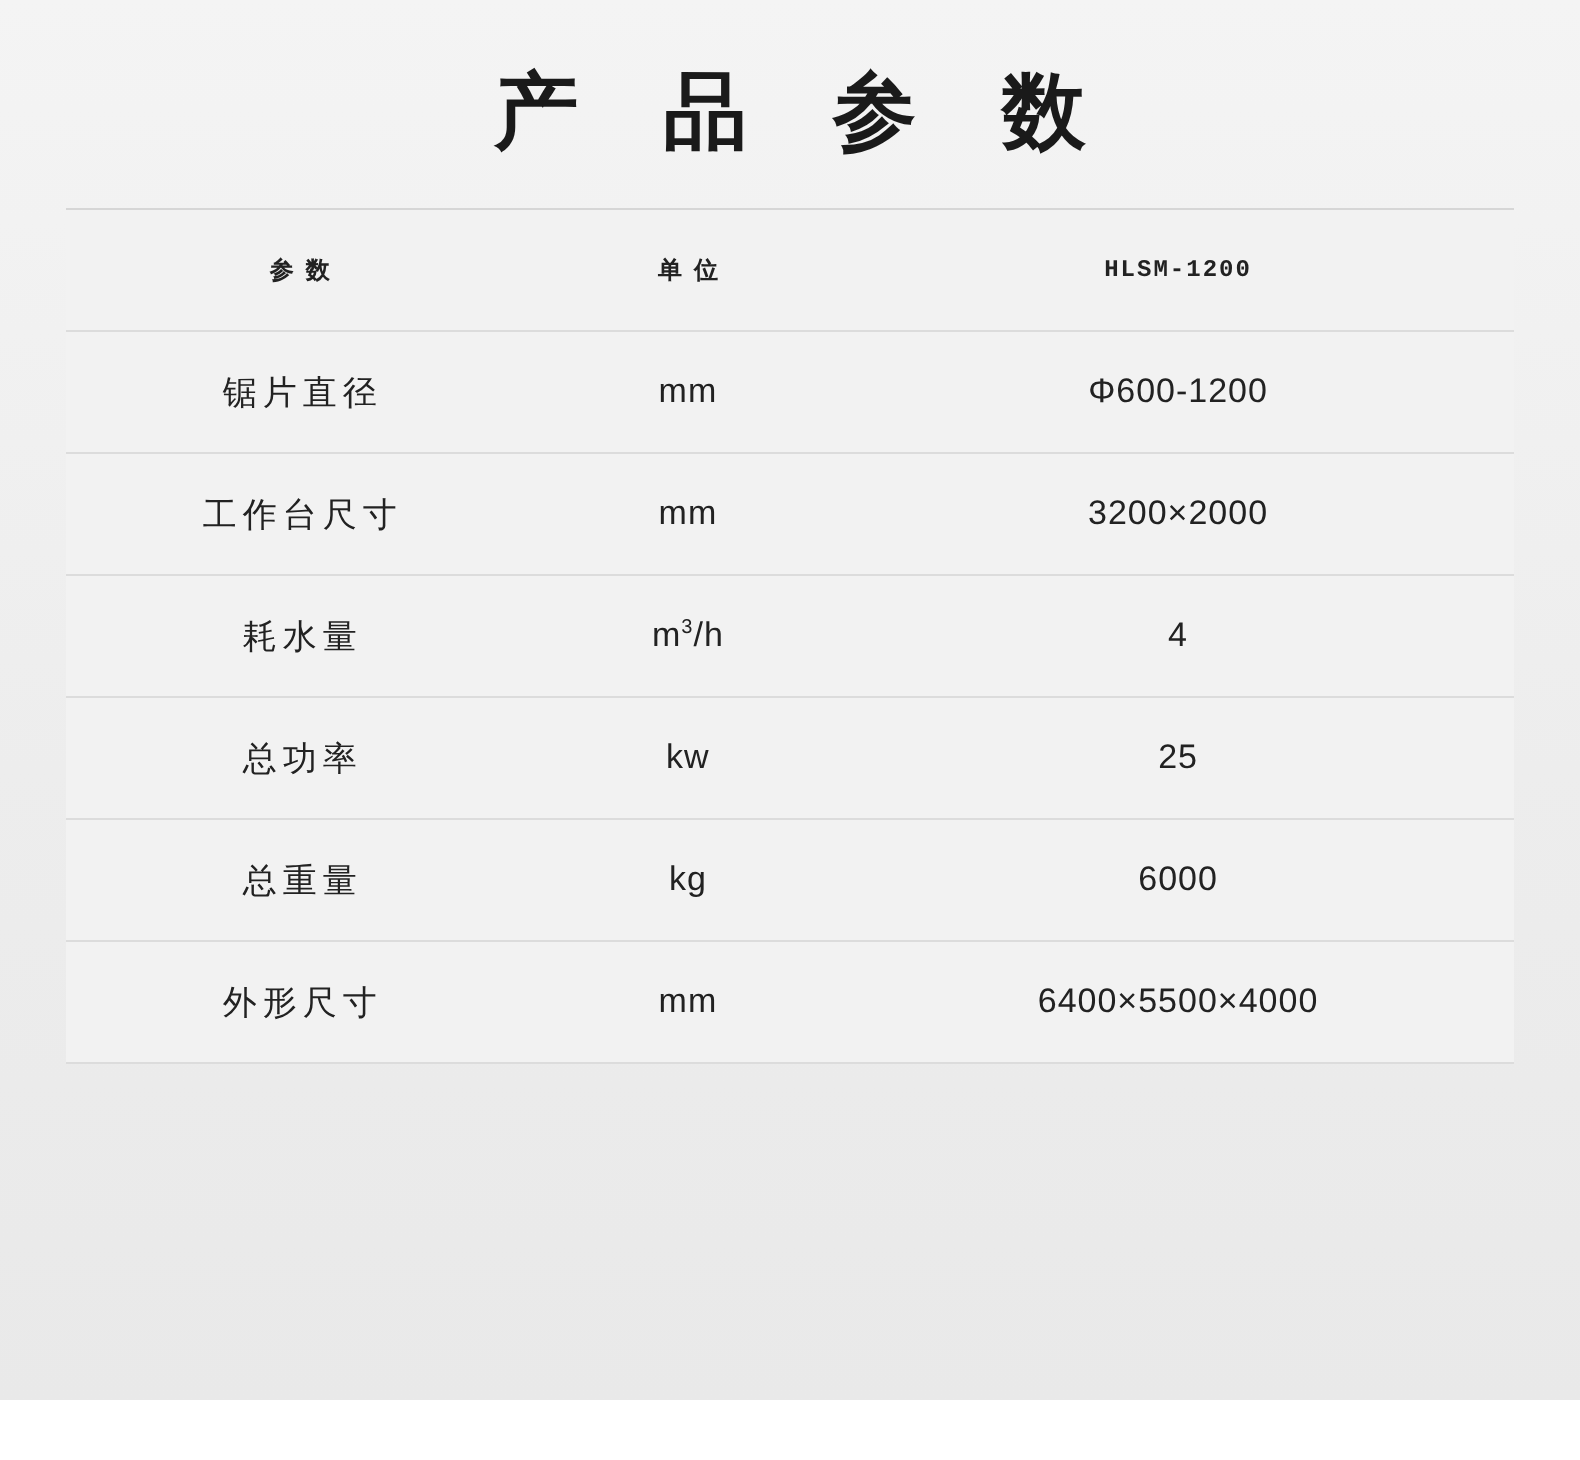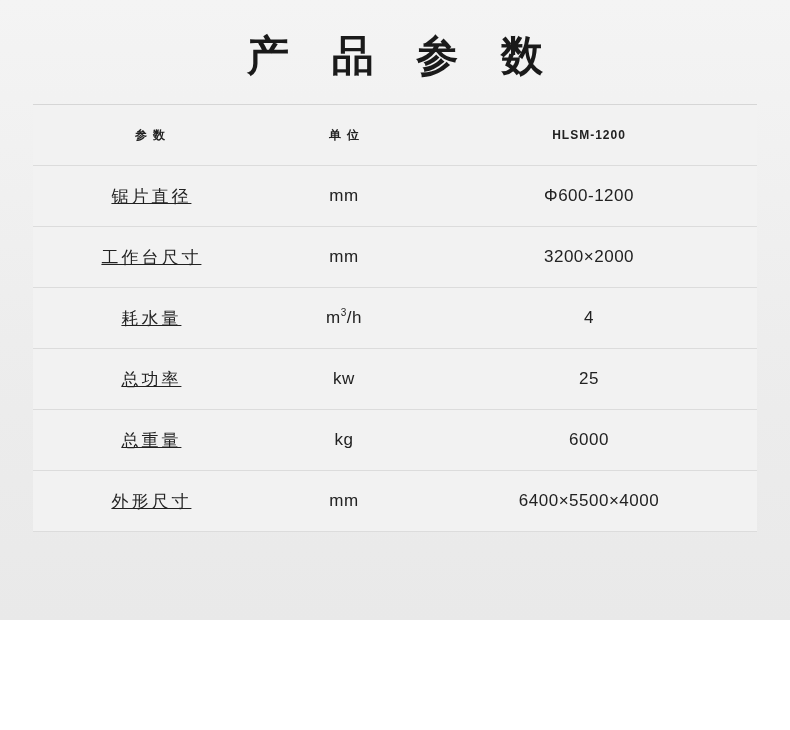--- a/index.html
+++ b/index.html
@@ -8,21 +8,21 @@
   }
   body {
     width: 790px;
     height: 730px;
     font-family: "Liberation Sans", sans-serif;
     background: #ffffff;
   }
   .page {
     position: relative;
     width: 790px;
-    height: 620px;
+    height: 700px;
     box-sizing: border-box;
     background: linear-gradient(180deg, #f4f4f4 0%, #ededed 55%, #e9e9e9 100%);
     overflow: hidden;
   }
   .page-inner {
     position: absolute;
     left: 0;
     top: 0;
     right: 0;
     bottom: 0;
@@ -68,33 +68,32 @@
   .spec-table thead th {
     font-weight: bold;
     font-size: 12px;
     border-top: 1px solid #d6d6d6;
   }
   .spec-table tbody tr:last-child td {
     border-bottom: 1px solid #dcdcdc;
   }
   .col-param {
     font-size: 18px;
-    text-decoration: underline;
   }
   .col-unit {
     font-size: 16px;
     letter-spacing: 0.5px;
   }
   .col-value {
     font-size: 16px;
     letter-spacing: 0.5px;
   }
   .head-param { letter-spacing: 6px; text-indent: 6px; }
   .head-unit  { letter-spacing: 6px; text-indent: 6px; font-family: Liberation Mono, monospace; }
-  .head-model { letter-spacing: 1px; }
+  .head-model { letter-spacing: 1px; font-family: Liberation Mono, monospace; }
   .cn { letter-spacing: 3px; text-indent: 3px; }
   sup {
     font-size: 10px;
     vertical-align: super;
     line-height: 0;
   }
 </style>
 </head>
 <body>
 

